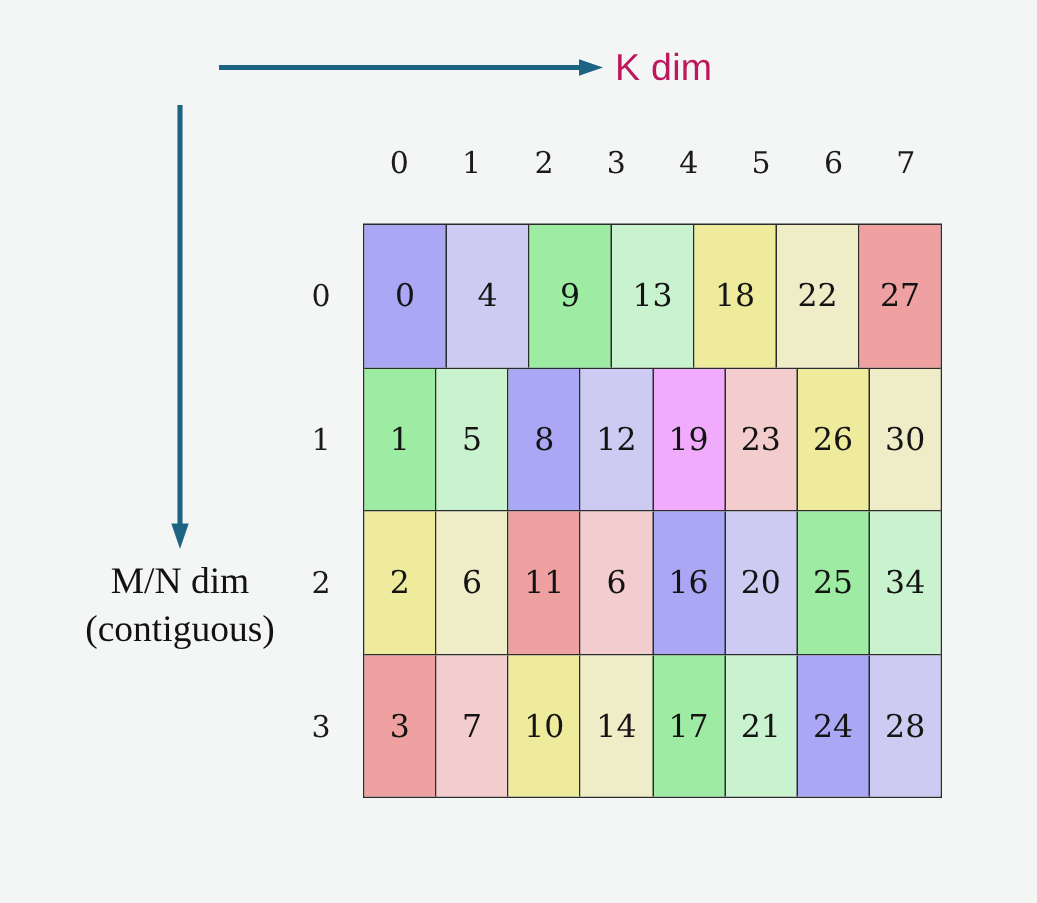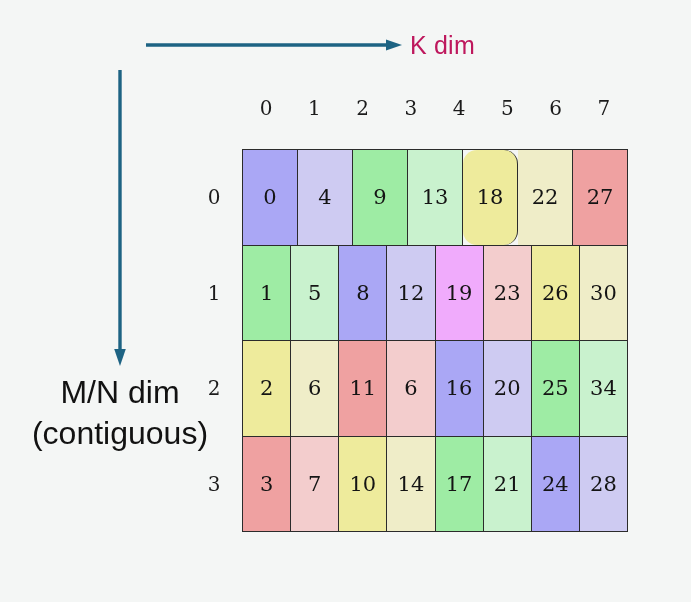--- a/index.html
+++ b/index.html
@@ -40,23 +40,24 @@
     letter-spacing: 0.2px;
     white-space: nowrap;
   }
 
   #mn-dim-label {
     position: absolute;
     left: 0px;
     top: 372px;
     width: 240px;
     text-align: center;
-    font-size: 32px;
+    font-size: 25px;
     color: #121212;
     line-height: 1.28;
+    font-family: Liberation Serif, serif;
   }
   #mn-dim-label .l2 { display: block; }
 
   
   #col-headers {
     position: absolute;
     left: 242px;
     top: 96px;
     width: 386px;
     display: flex;
@@ -156,21 +157,21 @@
   <div class="row-head">2</div>
   <div class="row-head">3</div>
 </div>
 
 <div id="matrix-grid">
     <div class="grid-row">
       <div class="grid-cell" style="background: rgb(170, 167, 245);">0</div>
       <div class="grid-cell" style="background: rgb(206, 203, 242);">4</div>
       <div class="grid-cell" style="background: rgb(158, 236, 164);">9</div>
       <div class="grid-cell" style="background: rgb(201, 242, 206);">13</div>
-      <div class="grid-cell" style="background: rgb(238, 235, 156); border-radius: 14px;">18</div>
+      <div class="grid-cell" style="background: rgb(238, 235, 156);">18</div>
       <div class="grid-cell" style="background: rgb(239, 237, 200);">22</div>
       <div class="grid-cell" style="background: rgb(239, 161, 161);">27</div>
     </div>
     <div class="grid-row">
       <div class="grid-cell" style="background: rgb(158, 236, 164);">1</div>
       <div class="grid-cell" style="background: rgb(201, 242, 206);">5</div>
       <div class="grid-cell" style="background: rgb(170, 167, 245);">8</div>
       <div class="grid-cell" style="background: rgb(206, 203, 242);">12</div>
       <div class="grid-cell" style="background: #f0abfc;">19</div>
       <div class="grid-cell" style="background: rgb(243, 205, 205);">23</div>

